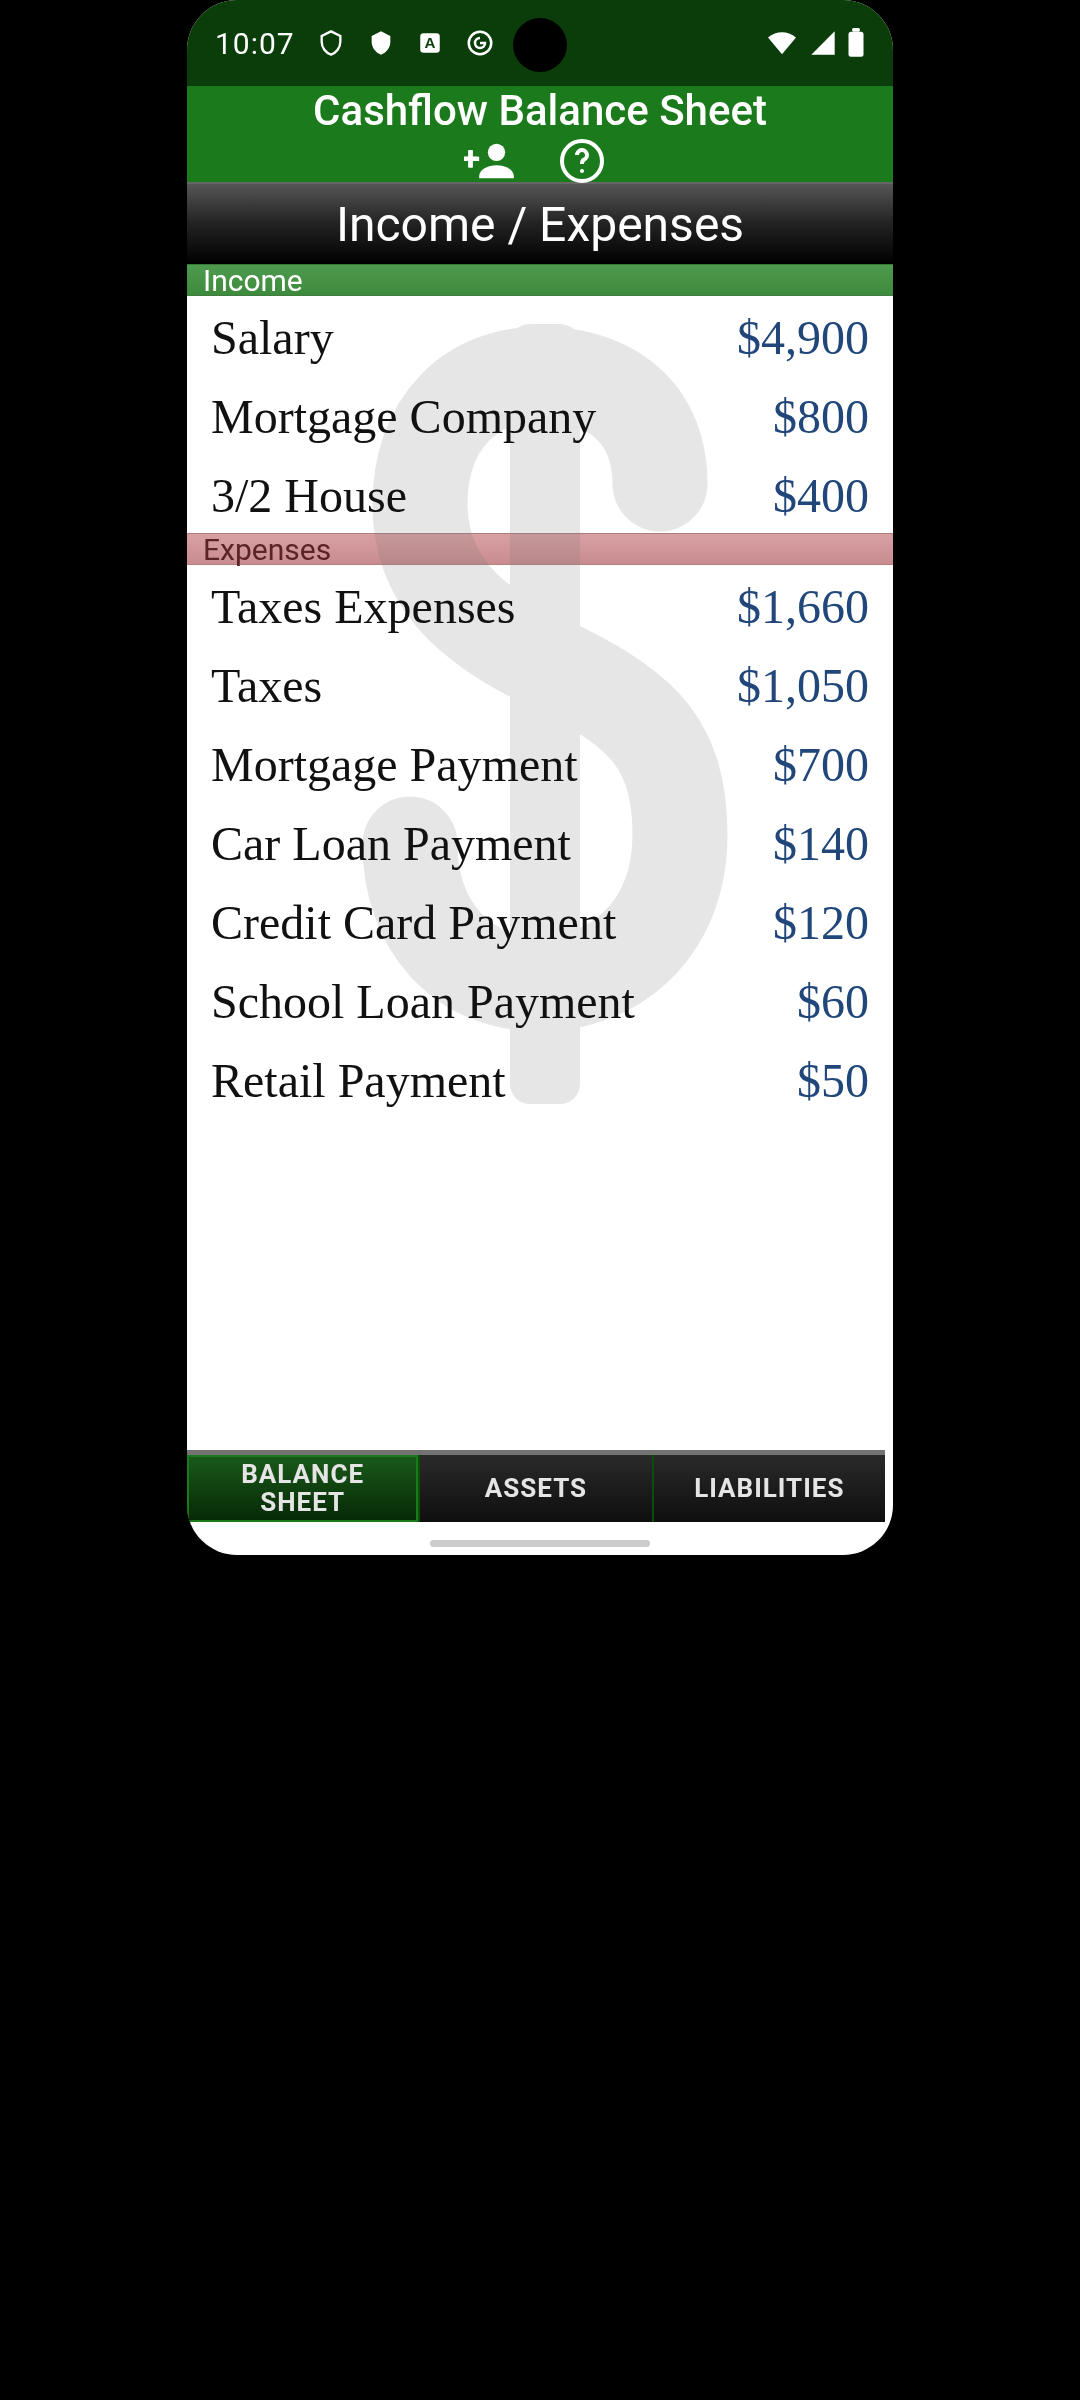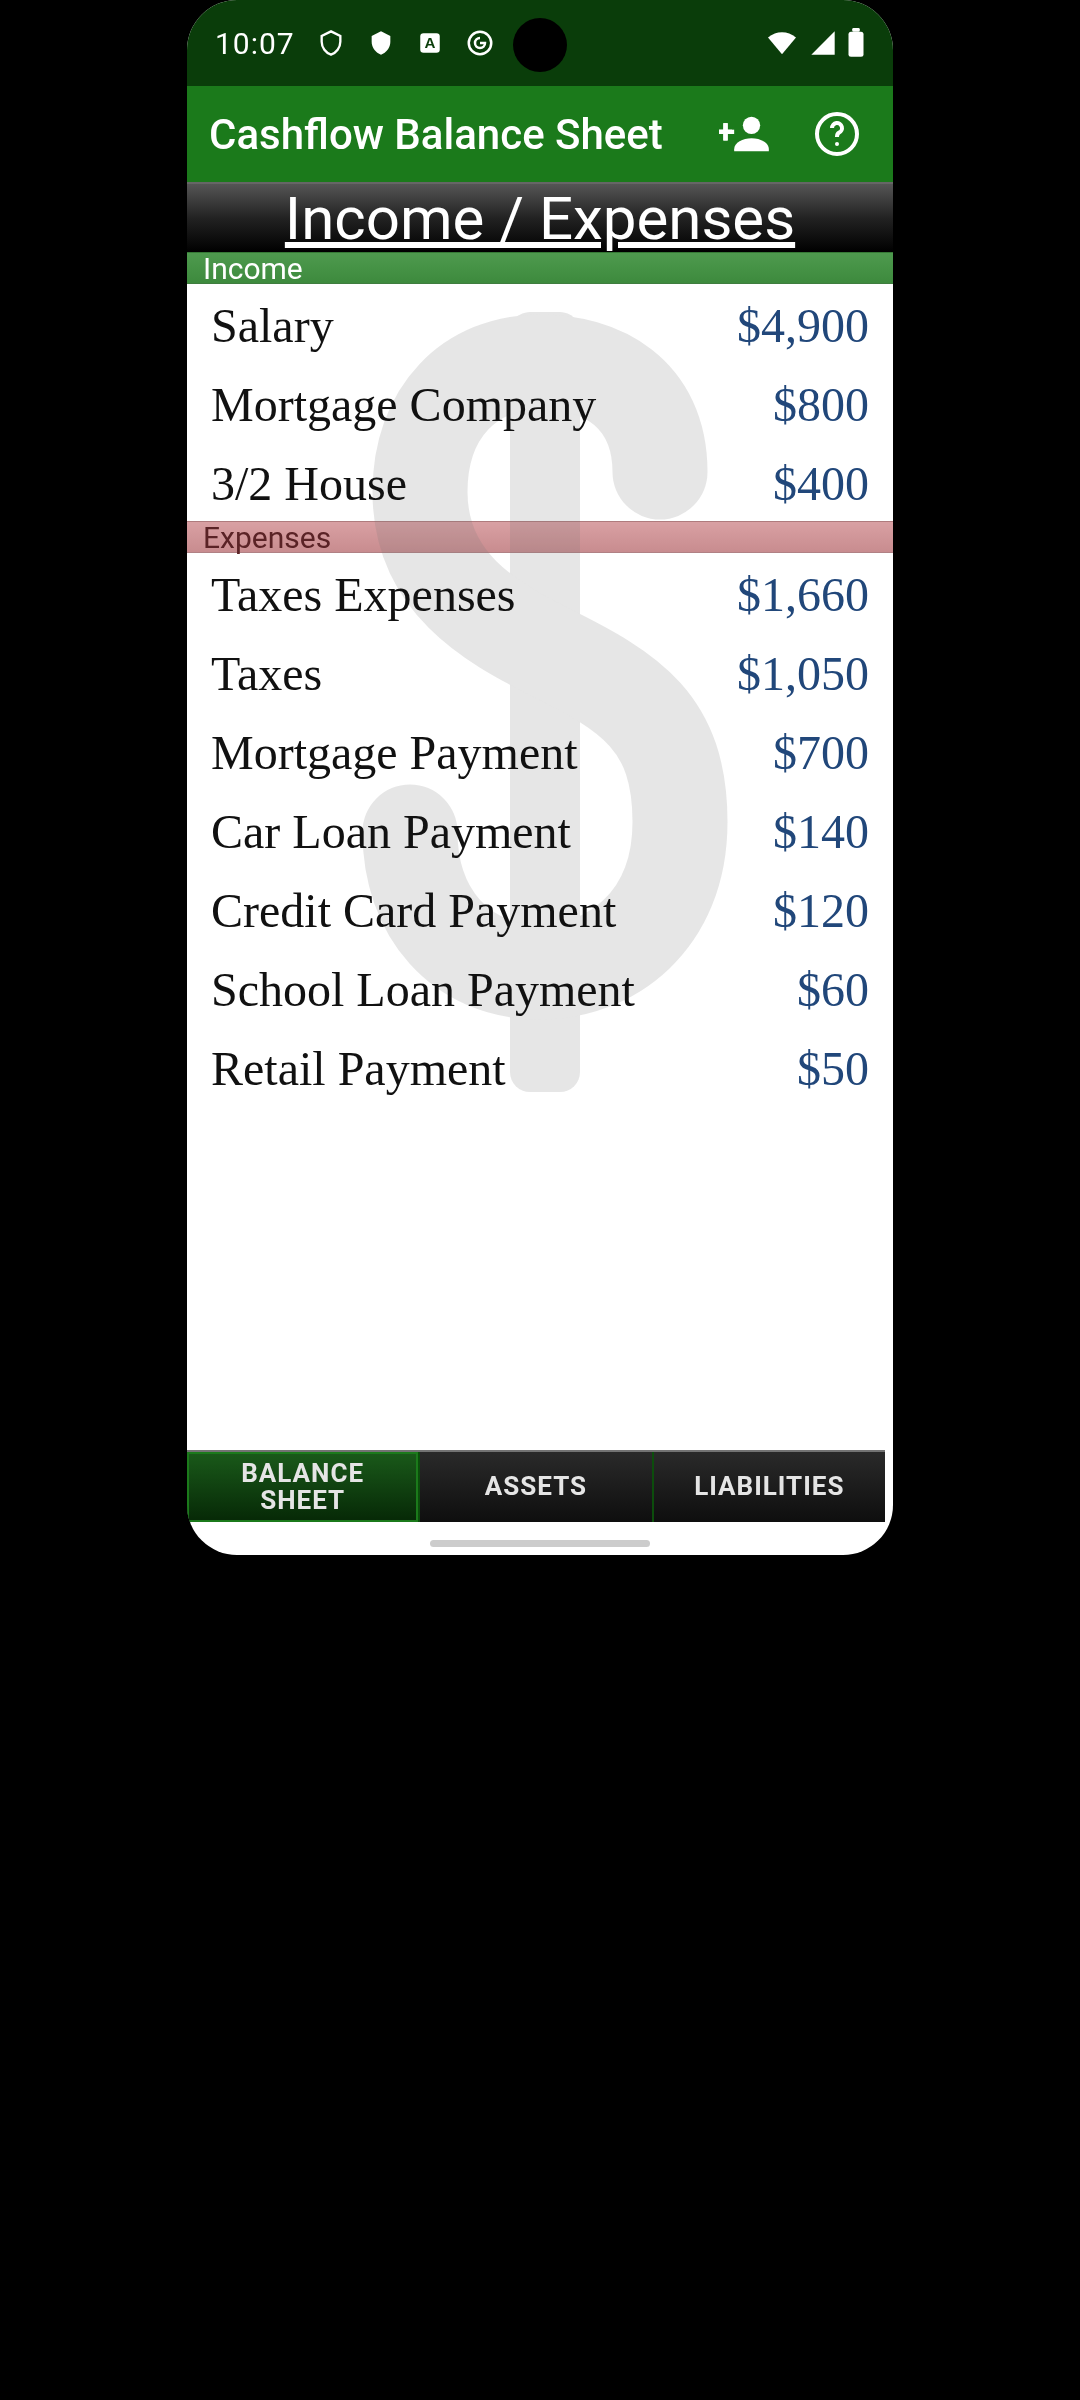--- a/index.html
+++ b/index.html
@@ -39,36 +39,36 @@
   .stat-icon { display: inline-flex; align-items: center; justify-content: center; }
 
   
   .app-bar {
     height: 96px;
     background: #1b7a1b;
     display: flex;
     align-items: center;
     padding: 0 22px;
     color: #fff;
+    flex-direction: column;
   }
   .app-title { font-size: 42px; font-weight: 500; flex: 1; }
   .app-actions { display: flex; gap: 40px; align-items: center; padding-right: 8px; }
   .icon-btn { width: 52px; height: 52px; display: flex; align-items: center; justify-content: center; cursor: pointer; }
 
   
   .page-heading {
-    height: 70px;
+    height: 82px;
     background: linear-gradient(to bottom, #555 0%, #222 50%, #000 100%);
     color: #fff;
-    font-size: 60px;
+    font-size: 48px;
     display: flex;
     align-items: center;
     justify-content: center;
     border-top: 2px solid #666;
-    text-decoration: underline;
   }
 
   
   .content {
     position: relative;
     height: 1188px;
     background: #fff;
     overflow: hidden;
   }
   .watermark {
@@ -104,21 +104,21 @@
   .row-value { font-size: 48px; color: #21477a; font-weight: 400; }
 
   
   .tabs {
     position: absolute;
     bottom: 33px;
     left: 0; right: 8px;
     height: 72px;
     background: #111;
     display: flex;
-    border-top: 2px solid #737373;
+    border-top: 5px solid #737373;
   }
   .tab {
     flex: 1;
     display: flex;
     align-items: center;
     justify-content: center;
     color: #e5e5e5;
     font-size: 26px;
     font-weight: 700;
     letter-spacing: 1px;

